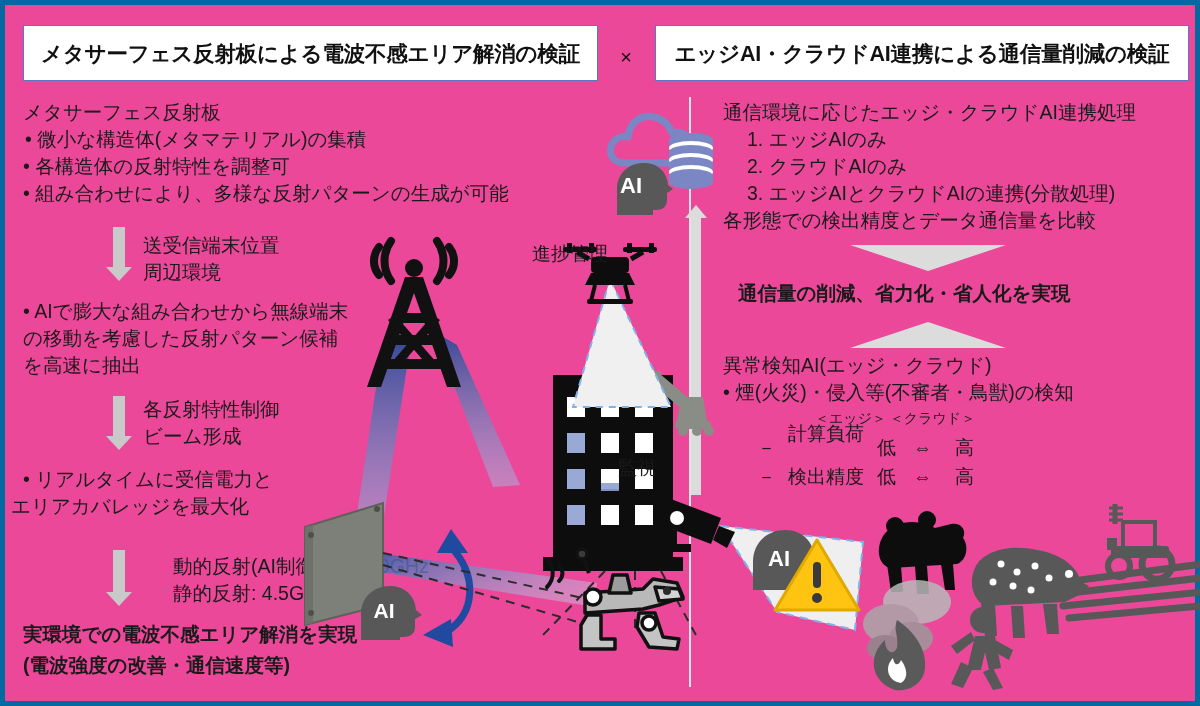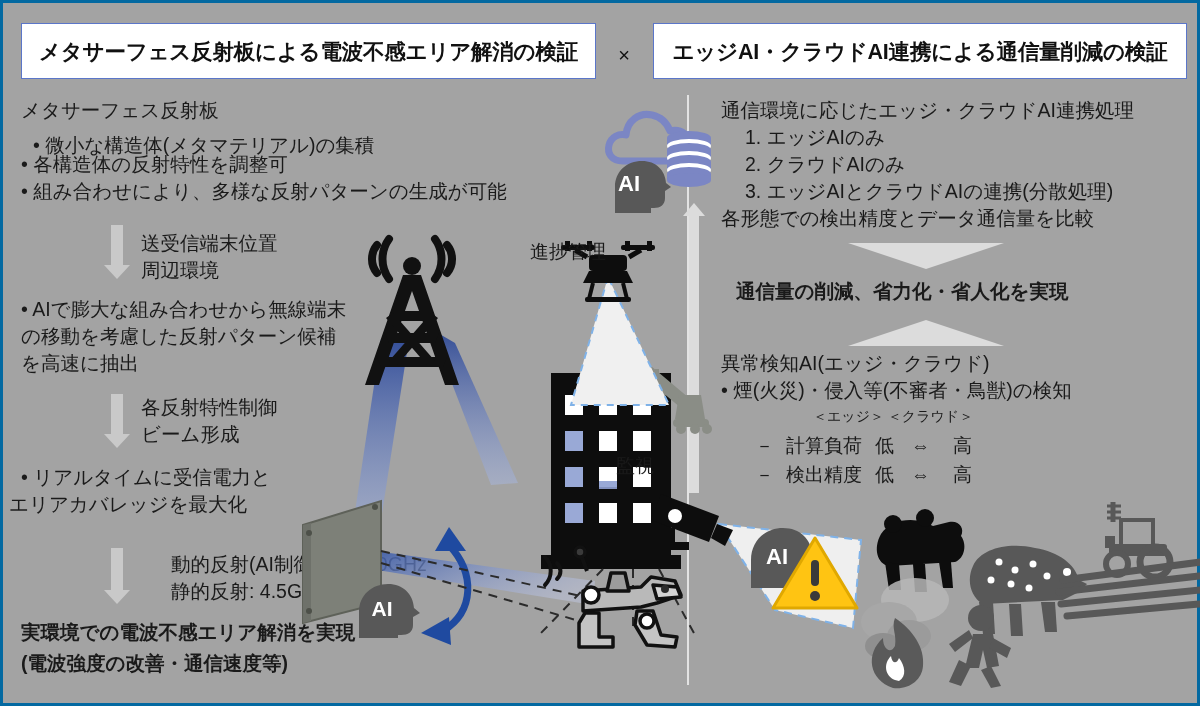--- a/index.html
+++ b/index.html
@@ -6,23 +6,23 @@
   body{
     width:1200px;height:706px;
     background:#ffffff;
     font-family:"Liberation Sans","DejaVu Sans",sans-serif;
     color:#1a1a1a;
     position:relative;
     overflow:hidden;
   }
   #page{
     position:absolute;inset:0;
-    border:3px solid #0369a1;
+    border:5px solid #0369a1;
     box-sizing:border-box;
-    background:#a3a3a3;
+    background:#ec4899;
   }
 
   
   .hdr-box{
     position:absolute;
     border:1.5px solid #5b76c9;
     background:#ffffff;
     box-sizing:border-box;
     display:flex;align-items:center;justify-content:center;
     font-size:21.5px;font-weight:700;letter-spacing:-.2px;
@@ -96,21 +96,21 @@
     <span>メタサーフェス反射板による電波不感エリア解消の検証</span>
   </div>
   <div id="hdr-times">×</div>
   <div class="hdr-box" id="hdr-right">
     <span>エッジAI・クラウドAI連携による通信量削減の検証</span>
   </div>
 
   <div id="divider"></div>
 
   <div class="txt t19" style="left:18px;top:95px;">メタサーフェス反射板</div>
-  <div class="txt t19" style="left:30px;top:122px;margin-top:8px;">• 微小な構造体(メタマテリアル)の集積</div>
+  <div class="txt t19" style="left:20px;top:122px;">• 微小な構造体(メタマテリアル)の集積</div>
   <div class="txt t19" style="left:18px;top:149px;">• 各構造体の反射特性を調整可</div>
   <div class="txt t19" style="left:18px;top:176px;">• 組み合わせにより、多様な反射パターンの生成が可能</div>
 
   <div class="arrow-down" style="left:101px;top:222px;height:54px;">
     <div class="shaft" style="height:40px;"></div>
     <div class="headp" style="top:40px;"></div>
   </div>
   <div class="txt t19" style="left:138px;top:228px;">送受信端末位置</div>
   <div class="txt t19" style="left:138px;top:255px;">周辺環境</div>
 
@@ -149,21 +149,21 @@
 
   <div class="txt t19 bold" style="left:733px;top:276px;">通信量の削減、省力化・省人化を実現</div>
 
   <div class="wide-arrow up" style="left:845px;top:317px;"></div>
 
   <div class="txt t19" style="left:718px;top:348px;">異常検知AI(エッジ・クラウド)</div>
   <div class="txt t19" style="left:718px;top:375px;">• 煙(火災)・侵入等(不審者・鳥獣)の検知</div>
   <div class="txt t16" style="left:810px;top:404px;">＜エッジ＞ ＜クラウド＞</div>
 
   <div class="txt t18" style="left:752px;top:430px;">－</div>
-  <div class="txt t18" style="left:783px;top:430px;text-align:right;">計算負荷</div>
+  <div class="txt t18" style="left:783px;top:416px;text-align:right;">計算負荷</div>
   <div class="txt t18" style="left:872px;top:430px;">低</div>
   <div class="txt t18" style="left:908px;top:430px;">⇔</div>
   <div class="txt t18" style="left:950px;top:430px;">高</div>
 
   <div class="txt t18" style="left:752px;top:459px;">－</div>
   <div class="txt t18" style="left:783px;top:459px;">検出精度</div>
   <div class="txt t18" style="left:872px;top:459px;">低</div>
   <div class="txt t18" style="left:908px;top:459px;">⇔</div>
   <div class="txt t18" style="left:950px;top:459px;">高</div>
 

